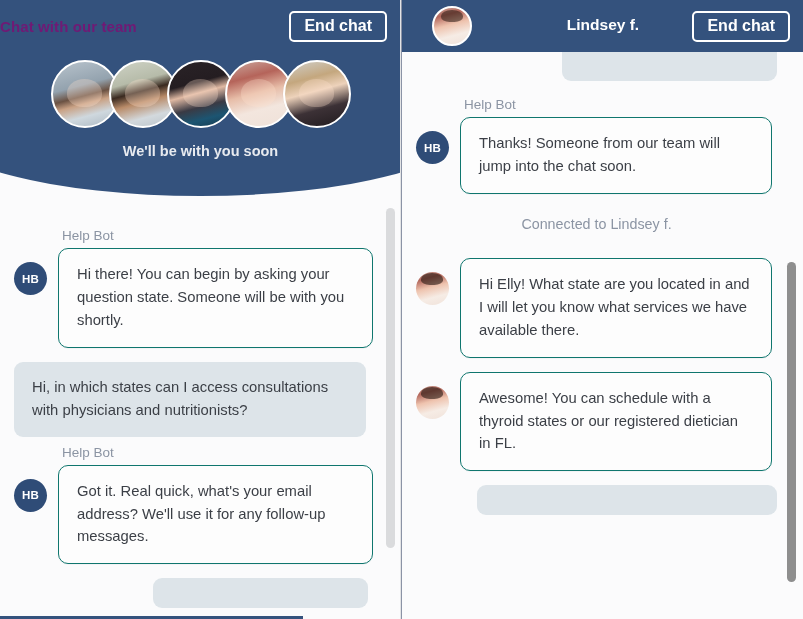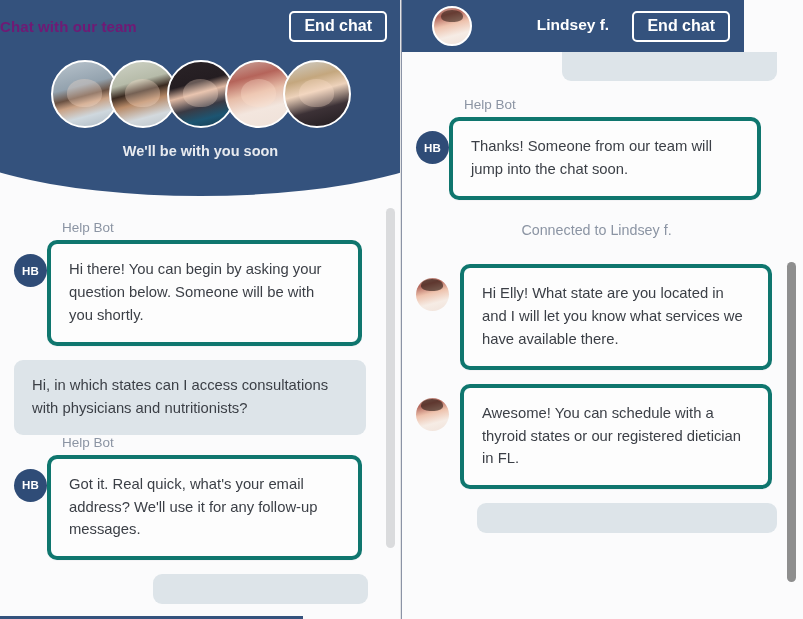--- a/index.html
+++ b/index.html
@@ -104,21 +104,21 @@
     position: absolute;
     top: 143px; left: 0; width: 401px;
     text-align: center;
     color: #e7eaef;
     font-size: 14.5px; font-weight: bold;
   }
 
   
   .hdr-right {
     position: absolute; top: 0; left: 0;
-    width: 342px; height: 52px;
+    width: 402px; height: 52px;
     background: #34527d;
     z-index: 5;
   }
   .hdr-right .agent-av {
     position: absolute; left: 30px; top: 6px;
     width: 40px; height: 40px; border-radius: 50%;
     border: 2px solid #ffffff;
     background: linear-gradient(165deg,#c9a69b 0%,#b2665b 22%,#eec3ae 46%,#f6ece5 72%,#f0e2da 100%);
     overflow: hidden;
   }
@@ -140,51 +140,51 @@
     left: 0; right: 0;
     overflow: hidden;
   }
   .stream-left  { top: 196px; bottom: 0; padding: 0 24px 0 14px; }
   .stream-right { top: 52px; bottom: 0; padding: 0 26px 0 14px; }
 
   .msg { margin-bottom: 14px; }
   .sender {
     color: #8b94a3;
     font-size: 13.5px;
-    margin: 0 0 5px 48px;
+    margin: 8px 0 5px 48px;
   }
   .row { display: flex; align-items: flex-start; }
 
   .bot-av {
     flex: 0 0 auto;
     width: 33px; height: 33px; border-radius: 50%;
     background: #2f4c77;
     color: #ffffff;
     font-size: 11.5px; font-weight: bold;
     display: flex; align-items: center; justify-content: center;
-    margin-top: 14px; 
+    margin-top: 14px; margin-right: 11px;
     letter-spacing: .3px;
     text-align: center;
   }
   .agent-av-s {
     flex: 0 0 auto;
     width: 33px; height: 33px; border-radius: 50%;
     margin-top: 14px; margin-right: 11px;
     background: linear-gradient(165deg,#c9a69b 0%,#b2665b 22%,#eec3ae 46%,#f6ece5 72%,#f0e2da 100%);
     overflow: hidden; position: relative;
   }
   .agent-av-s::after {
     content:""; position:absolute; left:16%; top:4%;
     width:66%; height:36%; border-radius:50% 50% 40% 40%;
     background: rgba(40,25,18,.6);
   }
 
   .bubble {
     background: #fdfdfd;
-    border: 4px solid #0f766e;
+    border: 1px solid #0f766e;
     border-radius: 10px;
     padding: 14px 18px 15px;
     color: #3b3f46;
     font-size: 14.8px;
     line-height: 1.55;
     box-shadow: 0 1px 1px rgba(22,30,45,.035);
     max-width: 315px;
   }
   .bubble-user {
     background: #dde4e9;
@@ -233,21 +233,21 @@
 
   <div class="panel panel-left">
 
     <div class="stream stream-left">
       <div style="height:24px"></div>
 
       <div class="msg">
         <div class="sender">Help Bot</div>
         <div class="row">
           <div class="bot-av">HB</div>
-          <div class="bubble">Hi there! You can begin by asking your question below. Someone will be with you shortly.</div>
+          <div class="bubble">Hi there! You can begin by asking your question state. Someone will be with you shortly.</div>
         </div>
       </div>
 
       <div class="msg userwrap" style="margin-bottom:0">
         <div class="bubble-user" style="max-width:352px">Hi, in which states can I access consultations with physicians and nutritionists?</div>
       </div>
 
       <div class="msg">
         <div class="sender">Help Bot</div>
         <div class="row">

